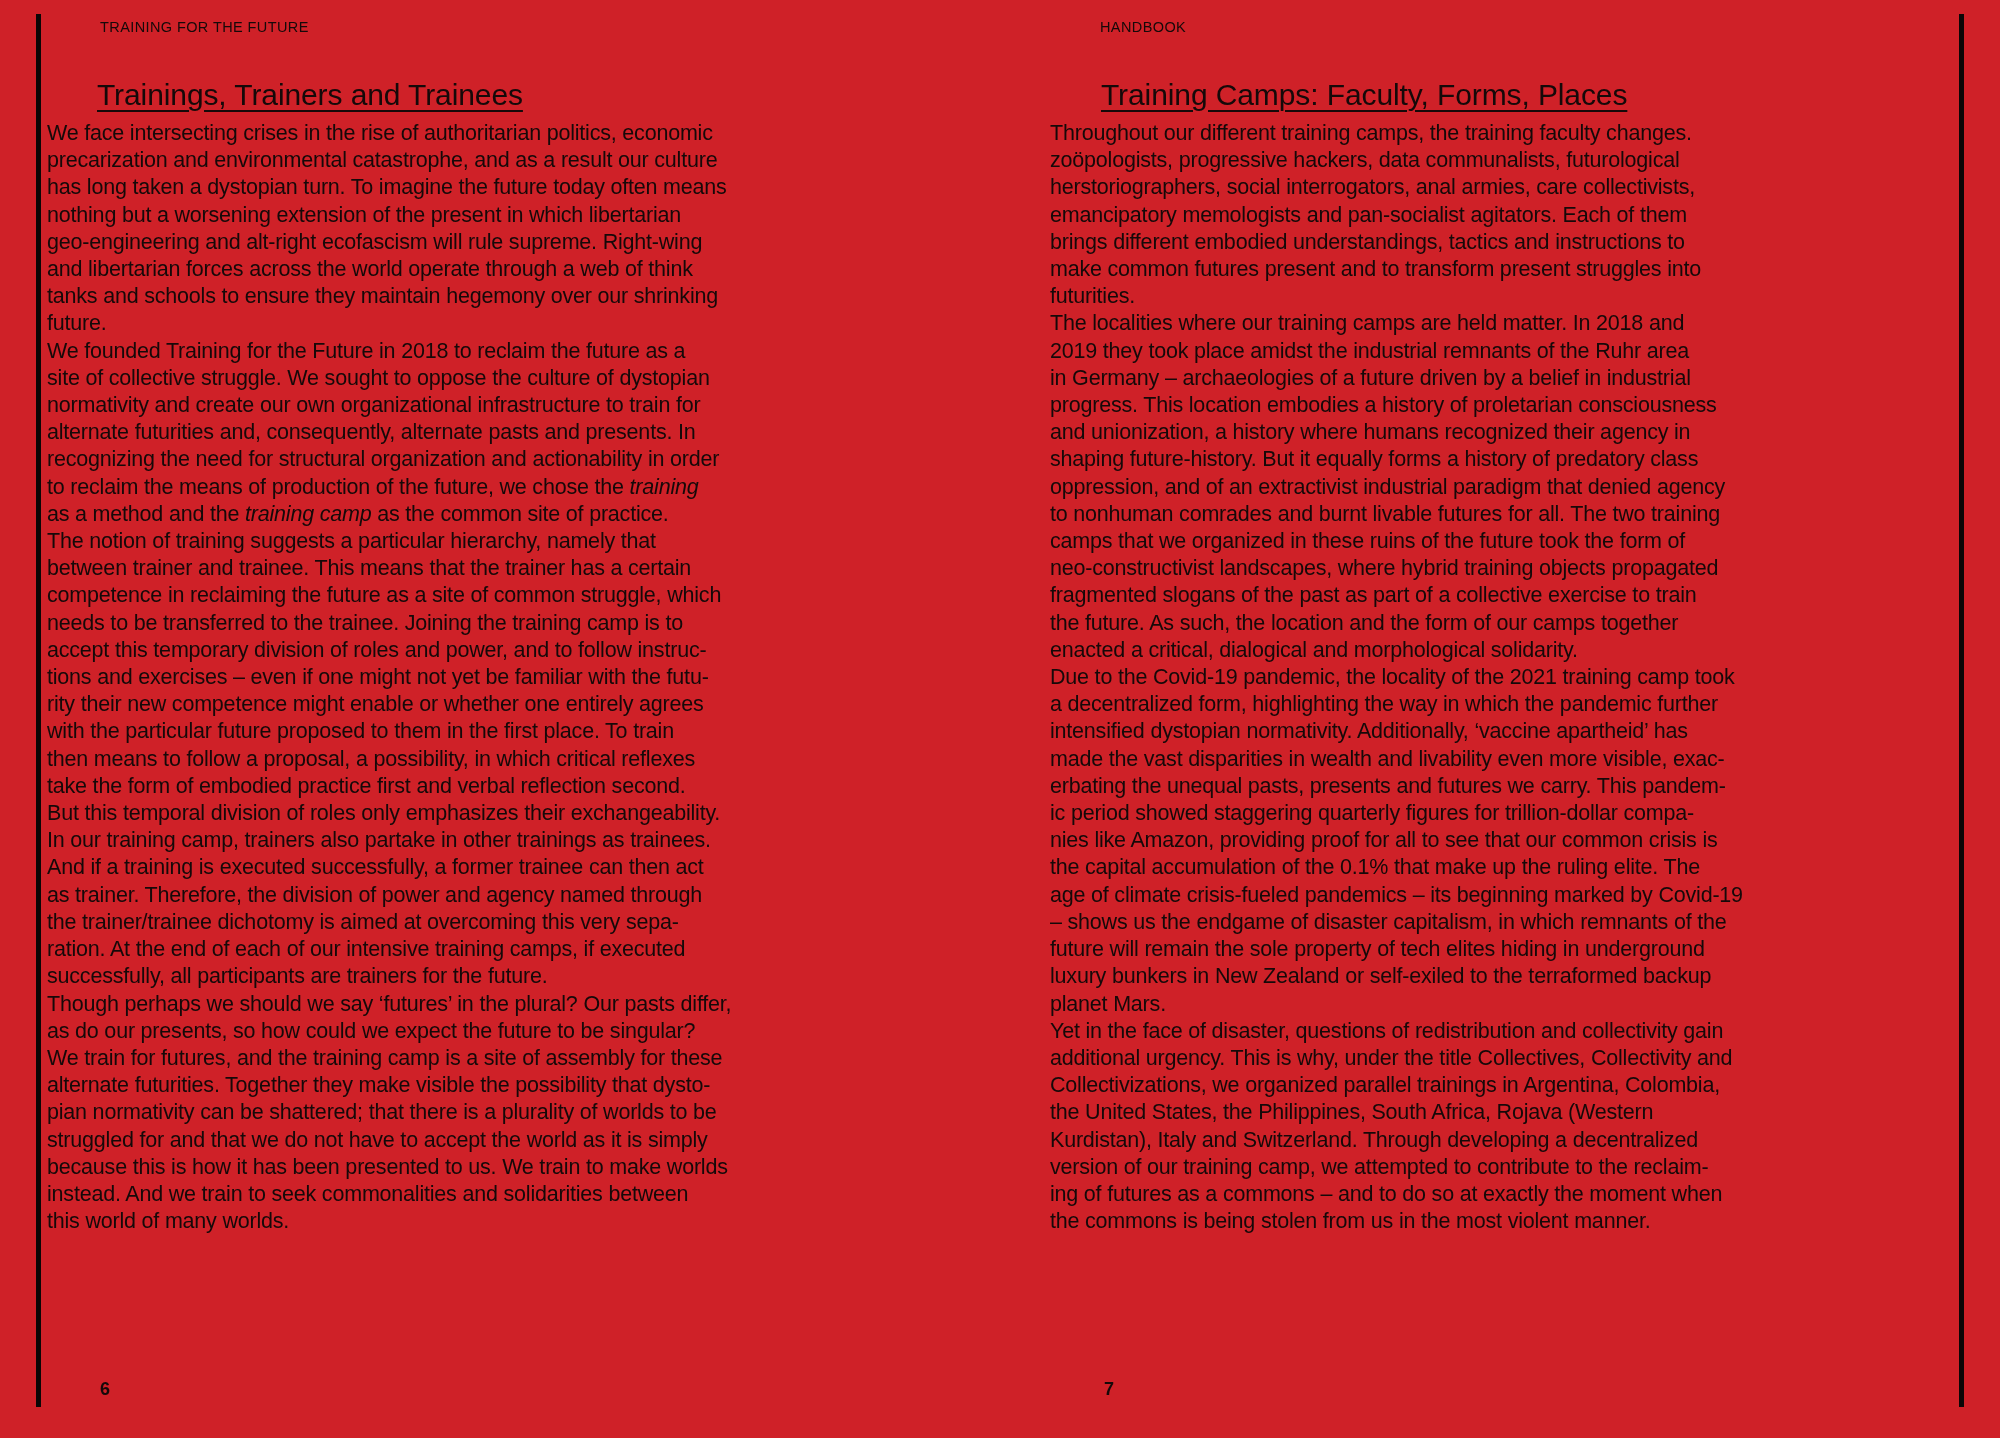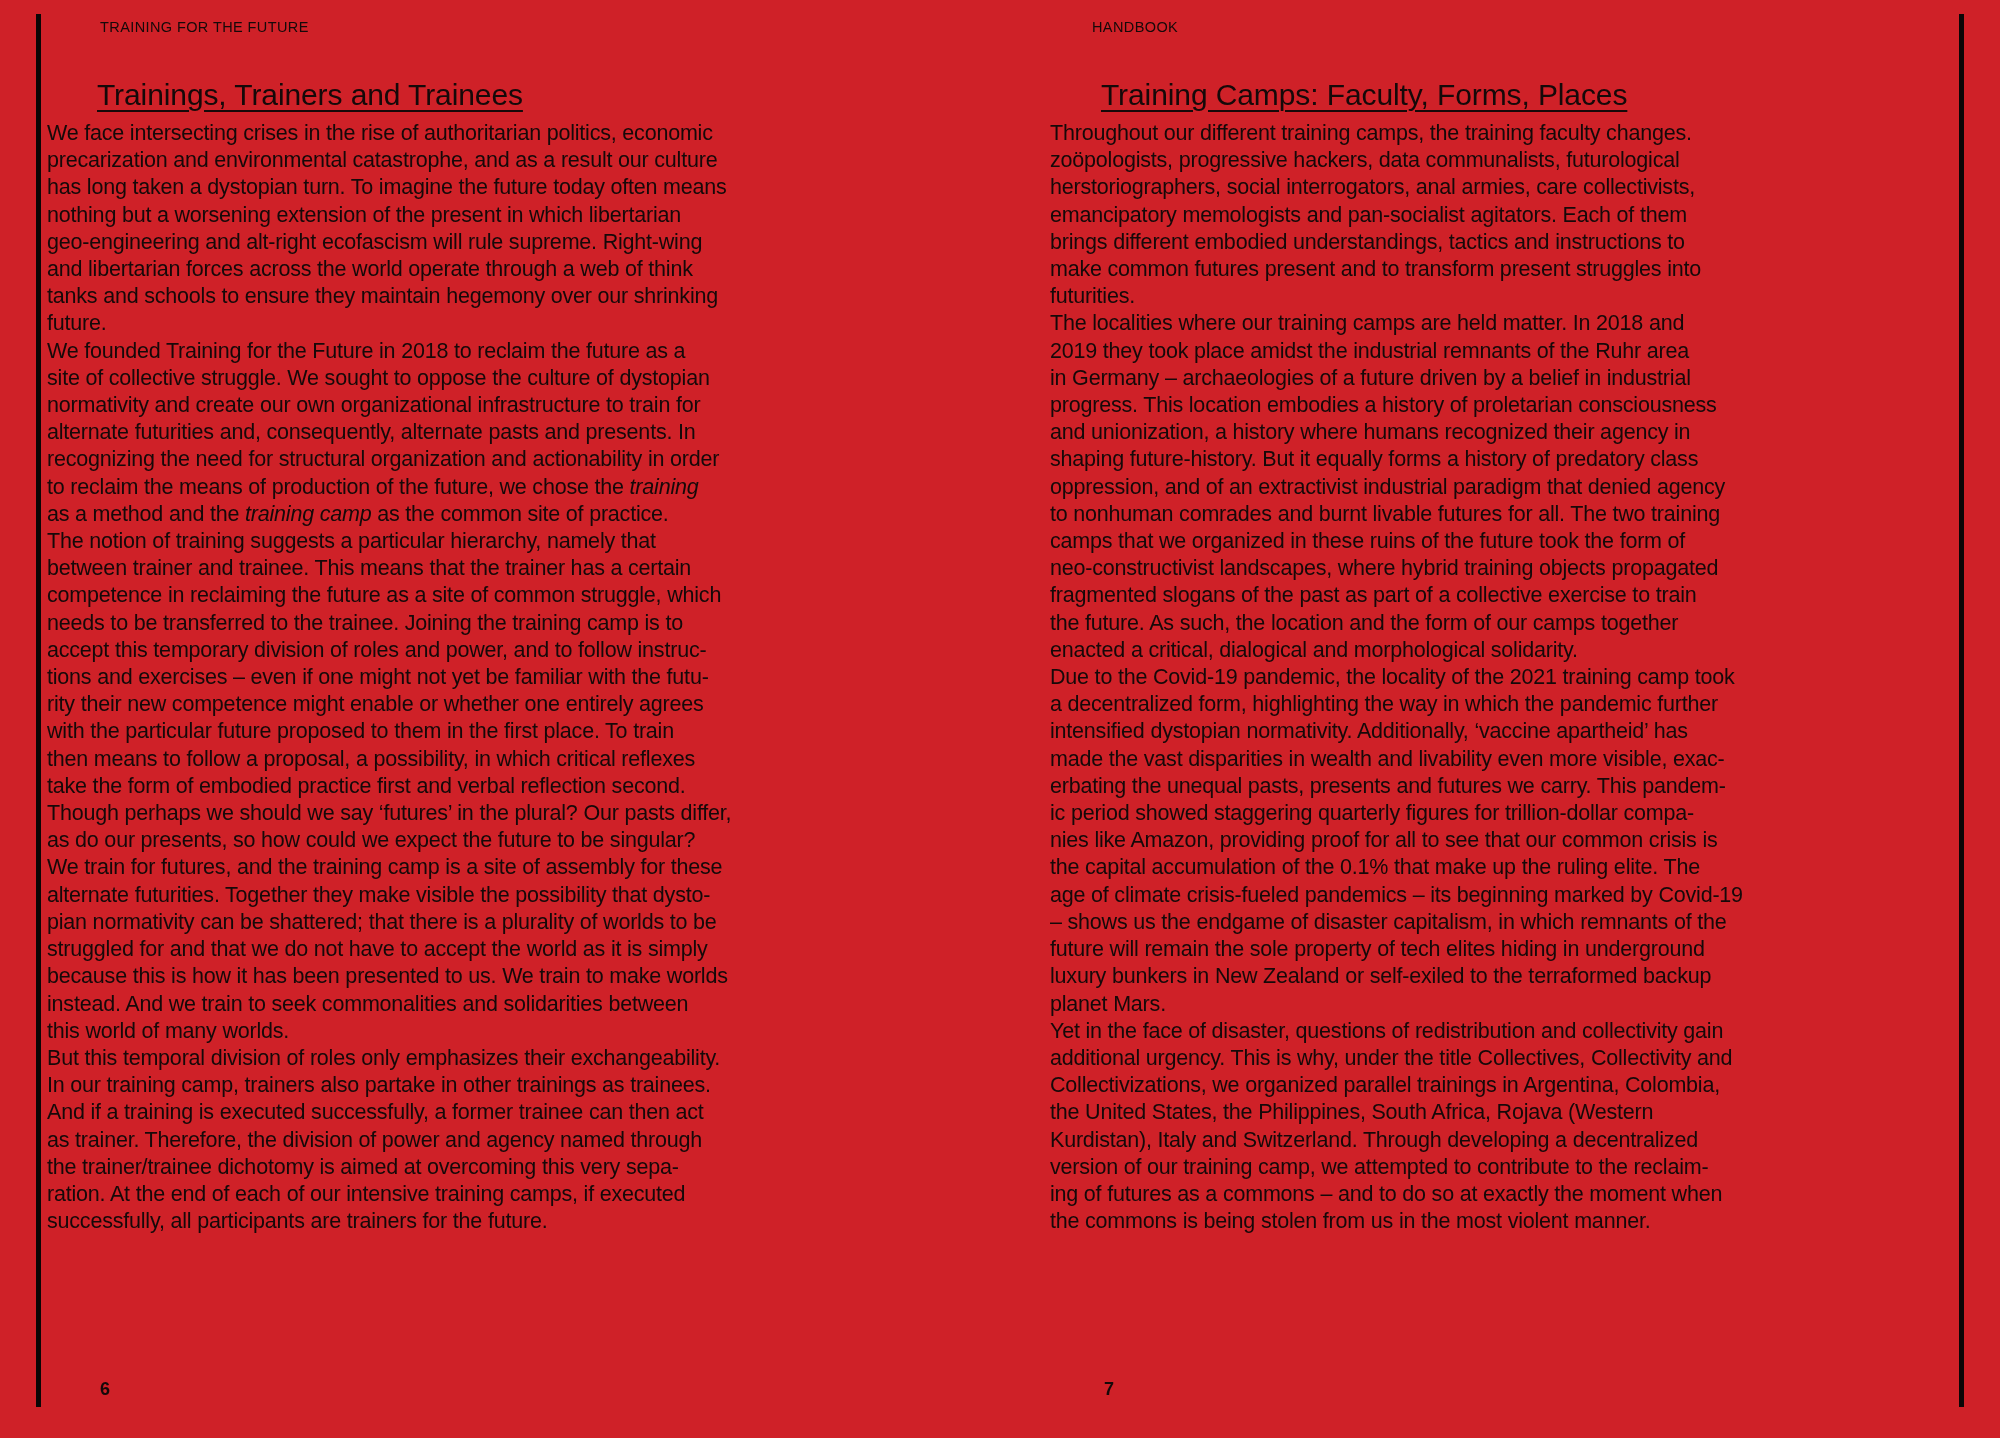--- a/index.html
+++ b/index.html
@@ -27,21 +27,21 @@
   .page-left  { left: 0; }
   .page-right { left: 1000px; }
 
   .running-header {
     position: absolute;
     left: 100px; top: 19px;
     font-size: 14.5px;
     letter-spacing: 0.4px;
     font-weight: normal;
   }
-  .page-right .running-header { left: 92px; }
+  .page-right .running-header { left: 100px; }
 
   .section-title {
     position: absolute;
     left: 97px; top: 78px;
     margin: 0;
     font-size: 30px;
     font-weight: normal;
     letter-spacing: -0.1px;
     text-decoration: underline;
     text-decoration-thickness: 1.8px;
@@ -111,38 +111,38 @@
           <div class="line"><span>competence in reclaiming the future as a site of common struggle, which</span></div>
           <div class="line"><span>needs to be transferred to the trainee. Joining the training camp is to</span></div>
           <div class="line"><span>accept this temporary division of roles and power, and to follow instruc-</span></div>
           <div class="line"><span>tions and exercises – even if one might not yet be familiar with the futu-</span></div>
           <div class="line"><span>rity their new competence might enable or whether one entirely agrees</span></div>
           <div class="line"><span>with the particular future proposed to them in the first place. To train</span></div>
           <div class="line"><span>then means to follow a proposal, a possibility, in which critical reflexes</span></div>
           <div class="line"><span>take the form of embodied practice first and verbal reflection second.</span></div>
         </div>
         <div class="para">
+          <div class="line"><span>But this temporal division of roles only emphasizes their exchangeability.</span></div>
+          <div class="line"><span>In our training camp, trainers also partake in other trainings as trainees.</span></div>
+          <div class="line"><span>And if a training is executed successfully, a former trainee can then act</span></div>
+          <div class="line"><span>as trainer. Therefore, the division of power and agency named through</span></div>
+          <div class="line"><span>the trainer/trainee dichotomy is aimed at overcoming this very sepa-</span></div>
+          <div class="line"><span>ration. At the end of each of our intensive training camps, if executed</span></div>
+          <div class="line"><span>successfully, all participants are trainers for the future.</span></div>
+        </div>
+        <div class="para">
           <div class="line"><span>Though perhaps we should we say ‘futures’ in the plural? Our pasts differ,</span></div>
           <div class="line"><span>as do our presents, so how could we expect the future to be singular?</span></div>
           <div class="line"><span>We train for futures, and the training camp is a site of assembly for these</span></div>
           <div class="line"><span>alternate futurities. Together they make visible the possibility that dysto-</span></div>
           <div class="line"><span>pian normativity can be shattered; that there is a plurality of worlds to be</span></div>
           <div class="line"><span>struggled for and that we do not have to accept the world as it is simply</span></div>
           <div class="line"><span>because this is how it has been presented to us. We train to make worlds</span></div>
           <div class="line"><span>instead. And we train to seek commonalities and solidarities between</span></div>
           <div class="line"><span>this world of many worlds.</span></div>
-        </div>
-        <div class="para">
-          <div class="line"><span>But this temporal division of roles only emphasizes their exchangeability.</span></div>
-          <div class="line"><span>In our training camp, trainers also partake in other trainings as trainees.</span></div>
-          <div class="line"><span>And if a training is executed successfully, a former trainee can then act</span></div>
-          <div class="line"><span>as trainer. Therefore, the division of power and agency named through</span></div>
-          <div class="line"><span>the trainer/trainee dichotomy is aimed at overcoming this very sepa-</span></div>
-          <div class="line"><span>ration. At the end of each of our intensive training camps, if executed</span></div>
-          <div class="line"><span>successfully, all participants are trainers for the future.</span></div>
         </div>
       </div>
     <div class="page-number">6</div>
   </section>
 
   <section class="page page-right">
     <div class="running-header">HANDBOOK</div>
     <h1 class="section-title">Training Camps: Faculty, Forms, Places</h1>
     <div class="body-text">
         <div class="para">

